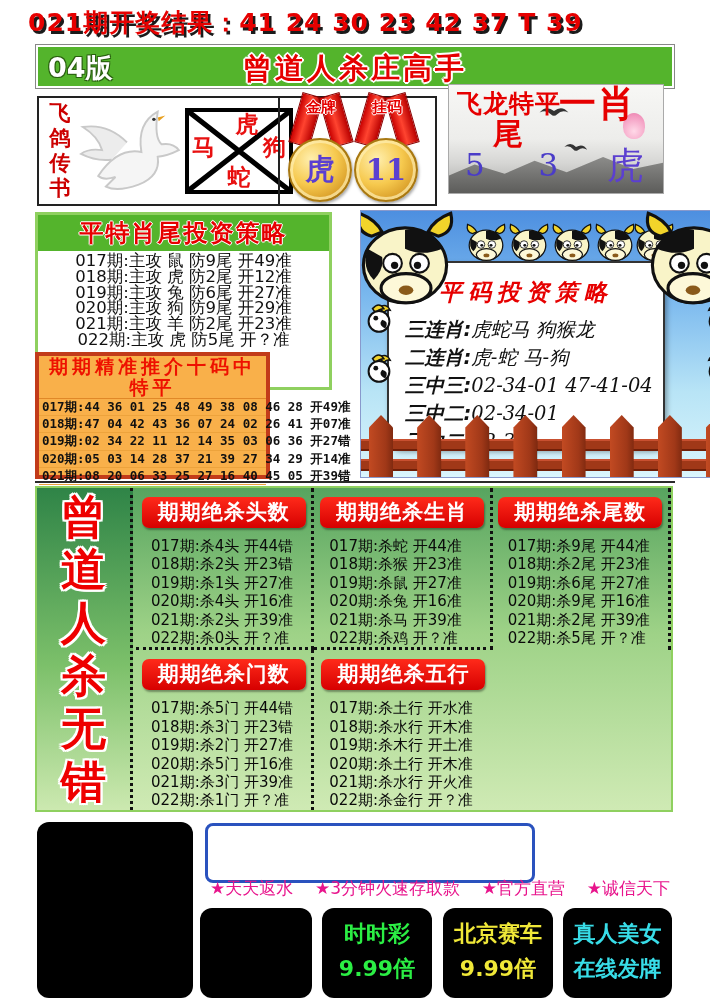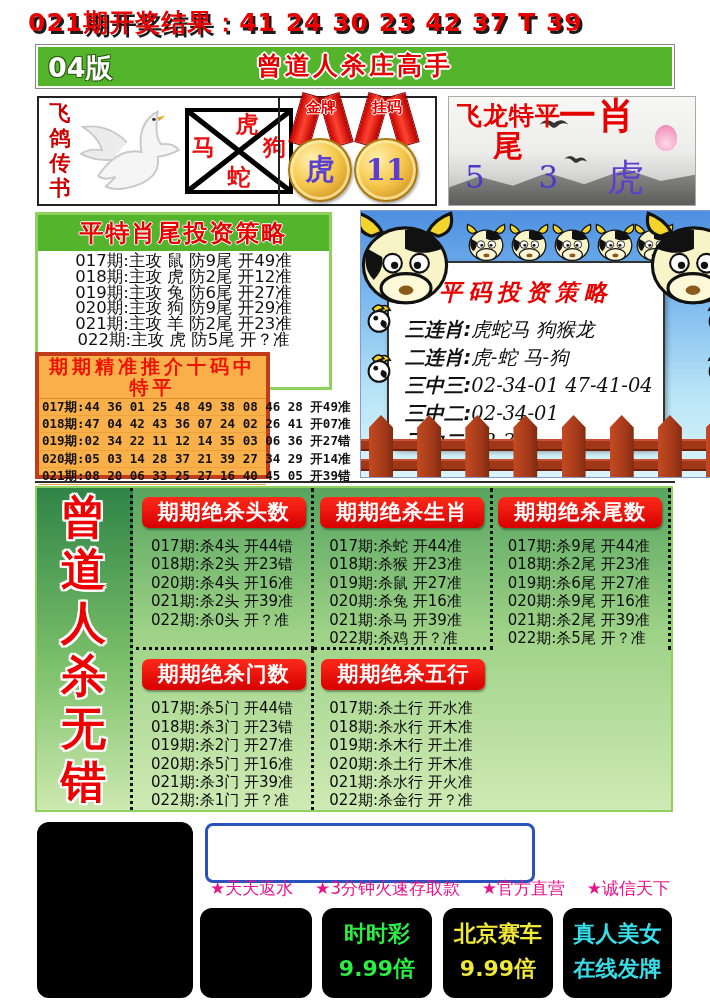--- a/index.html
+++ b/index.html
@@ -8,21 +8,21 @@
 
   
   .result-line { position:absolute; left:28px; top:6px; font-size:25px; font-weight:bold;
     color:#e60000; letter-spacing:1px; text-shadow:2.5px 2.5px 0 #1b1b1b; white-space:nowrap; }
 
   
   .banner { position:absolute; left:35px; top:44px; width:640px; height:45px; background:#54b42c;
     border:1px solid #888; box-shadow:inset 0 0 0 2px #fff; }
   .banner-edition { position:absolute; left:12px; top:5px; font-size:27px; font-weight:bold; color:#fff;
     text-shadow:1px 1px 0 #2a6010, -1px -1px 0 #2a6010, 1px -1px 0 #2a6010, -1px 1px 0 #2a6010; }
-  .banner-title { position:absolute; left:0; right:0; top:4px; text-align:center; font-size:25px; font-weight:bold;
+  .banner-title { position:absolute; left:0; right:0; top:4px; text-align:center; font-size:29px; font-weight:bold;
     color:#e60000; letter-spacing:3px;
     text-shadow:-2px 0 #fff,2px 0 #fff,0 -2px #fff,0 2px #fff,-1px -1px #fff,1px 1px #fff,1px -1px #fff,-1px 1px #fff; }
 
   
   .box-a { position:absolute; left:37px; top:96px; width:400px; height:110px; background:#fff; border:2px solid #222; }
   .box-a .divider { position:absolute; left:239px; top:0; width:2px; height:100%; background:#222; }
   .pigeon-chars { position:absolute; left:8px; top:3px; width:26px; text-align:center; }
   .pigeon-chars .v-char { font-size:21px; line-height:25px; font-weight:bold; color:#cc0000; }
   .dove-svg { position:absolute; left:26px; top:6px; width:124px; height:96px; }
   .envelope { position:absolute; left:146px; top:10px; width:108px; height:86px; border:4px solid #000; background:#fff; }
@@ -41,21 +41,21 @@
   .ribbon.r { left:38px; transform:rotate(-16deg); }
   .ribbon-label { position:absolute; left:0; top:0; width:68px; text-align:center; font-size:15px; font-weight:bold;
     color:#e60000; z-index:3;
     text-shadow:-1px 0 #fff,1px 0 #fff,0 -1px #fff,0 1px #fff; }
   .medal { position:absolute; left:1px; top:40px; width:64px; height:64px; border-radius:50%;
     background:radial-gradient(circle at 35% 32%, #ffefae, #f6c94e 45%, #cf8f1d 85%, #a86d10);
     border:2px solid #a87812; box-shadow:inset 0 0 0 3px rgba(255,240,180,.7), 1px 2px 3px rgba(0,0,0,.35);
     display:flex; align-items:center; justify-content:center; }
   .medal-face { font-size:29px; font-weight:bold; color:#5b3fd0; font-family:"DejaVu Serif",serif; }
 
-  .box-b { position:absolute; left:448px; top:96px; width:248px; height:110px; border:1px solid #aaa; overflow:hidden;
+  .box-b { position:absolute; left:448px; top:84px; width:216px; height:110px; border:1px solid #aaa; overflow:hidden;
     background:linear-gradient(180deg,#f7f7f5 0%,#ededeb 50%,#d6d6d4 72%,#a9a9a7 100%); }
   .mountain { position:absolute; left:0; bottom:0; width:100%; height:46px; opacity:.85;
     background:linear-gradient(180deg,#8a8a88,#4f4f4d);
     clip-path:polygon(0 62%,12% 38%,26% 58%,40% 30%,55% 55%,72% 22%,86% 48%,100% 34%,100% 100%,0 100%); }
   .lotus { position:absolute; right:18px; top:28px; width:22px; height:26px; border-radius:50% 50% 45% 45%;
     background:radial-gradient(circle at 50% 70%, #ffd9e8, #f39ac0 70%, #e77bab); }
   .swift { position:absolute; width:34px; height:16px; }
   .swift1 { left:88px; top:18px; } .swift2 { left:110px; top:54px; transform:scale(.8) rotate(8deg); }
   .dragon-t1 { position:absolute; left:8px; top:2px; font-size:25px; font-weight:bold; color:#e60000; letter-spacing:1px; }
   .dragon-big { position:absolute; left:110px; top:-6px; font-size:37px; font-weight:bold; color:#e60000; letter-spacing:2px; }
@@ -335,20 +335,21 @@
         <div class="strip-char">杀</div>
         <div class="strip-char">无</div>
         <div class="strip-char">错</div>
       </div>
     <div class="cells">
       <div class="cell c1 r1">
         <div class="pill">期期绝杀头数</div>
         <div class="kill-rows">
             <div class="kill-row">017期:杀4头 开44错</div>
             <div class="kill-row">018期:杀2头 开23错</div>
+            <div class="kill-row">019期:杀1头 开27准</div>
             <div class="kill-row">020期:杀4头 开16准</div>
             <div class="kill-row">021期:杀2头 开39准</div>
             <div class="kill-row">022期:杀0头 开？准</div>
           </div>
       </div>
       <div class="cell c2 r1">
         <div class="pill">期期绝杀生肖</div>
         <div class="kill-rows">
             <div class="kill-row">017期:杀蛇 开44准</div>
             <div class="kill-row">018期:杀猴 开23准</div>

